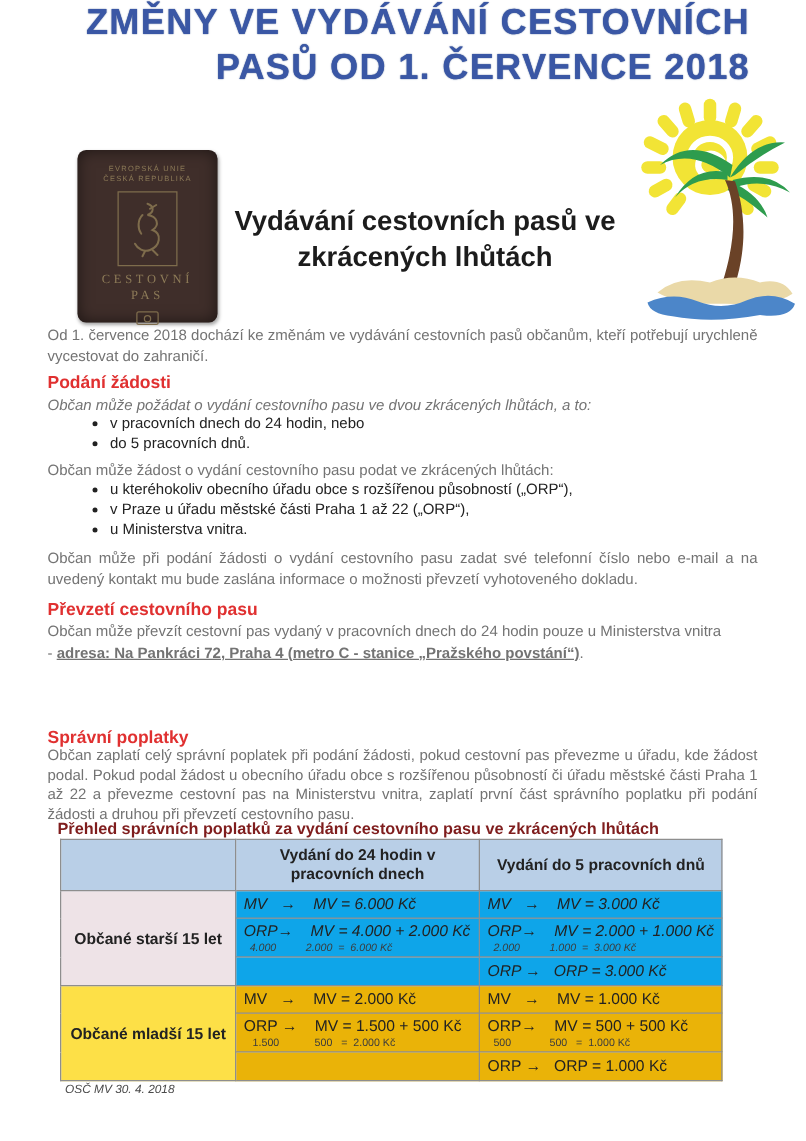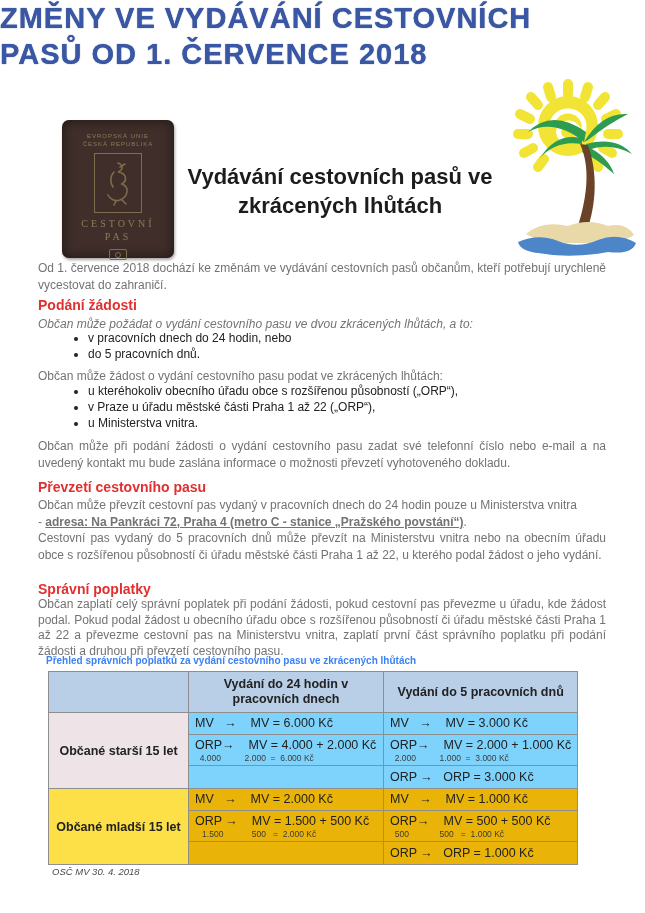--- a/index.html
+++ b/index.html
@@ -9,21 +9,21 @@
     font-family:"Liberation Sans", sans-serif;
     color:#222;
     position:relative;
     overflow:hidden;
   }
   .abs { position:absolute; }
 
   
   .doc-title {
     left:0; top:42; width:600px;
-    text-align:left;
+    text-align:right;
     color:#3a57a5;
     font-weight:bold;
     font-size:29px;
     line-height:36px;
     letter-spacing:1px;
     text-shadow:0 0 1px #24407e;
   }
 
   
   .passport {
@@ -78,21 +78,21 @@
     font-weight:bold;
     font-size:14px;
   }
   ul.blist { margin:0; padding-left:50px; }
   ul.blist li { line-height:16px; font-size:12px; }
   .boldline b { text-decoration:underline; }
 
   
   .fees-title {
     left:46px; width:568px;
-    color:#3b82f6; font-weight:bold; font-size:10px;
+    color:#7f1d1d; font-weight:bold; font-size:13px;
   }
   table.fees {
     left:48px; top:671px;
     border-collapse:collapse;
     table-layout:fixed;
   }
   table.fees td {
     border:1px solid #8e8e8e;
     padding:0 6px;
     vertical-align:middle;
@@ -102,21 +102,21 @@
   td.hdr {
     background:#b9cfe7;
     font-weight:bold;
     text-align:center;
     font-size:12px;
     line-height:15px;
     height:40px;
   }
   td.grp  { font-weight:bold; text-align:center; font-size:12.5px; }
   td.g1   { background:#eee3e7; }
-  td.g1c  { background:#7dd3fc; }
+  td.g1c  { background:#0ea5e9;font-style:italic; }
   td.g2   { background:#fde047; }
   td.g2c  { background:#eab308; }
   .cellmain { white-space:pre; font-size:12.5px; line-height:15px; }
   .cellsub  { white-space:pre; font-size:8.5px; line-height:10px; color:#3c3c3c; }
   tr.r-mv  td { height:21px; }
   tr.r-orp td { height:30px;margin-left:12px; }
   tr.r-oo  td { height:22px; }
 
   .footer-note {
     left:52px; top:866px;
@@ -207,21 +207,20 @@
   <li>u kteréhokoliv obecního úřadu obce s rozšířenou působností („ORP“),</li>
   <li>v Praze u úřadu městské části Praha 1 až 22 („ORP“),</li>
   <li>u Ministerstva vnitra.</li>
 </ul>
 <p class="abs bodytext" style="top:438px; margin:0;">Občan může při podání žádosti o vydání cestovního pasu zadat své telefonní číslo nebo e-mail a na uvedený kontakt mu bude zaslána informace o možnosti převzetí vyhotoveného dokladu.</p>
 
 <div class="abs redhead" style="top:479px;">Převzetí cestovního pasu</div>
 <div class="abs bodytext boldline" style="top:497px;">
   <span>Občan může převzít cestovní pas vydaný v pracovních dnech do 24 hodin pouze u Ministerstva vnitra</span><br>
   <span>- </span><b>adresa: Na Pankráci 72, Praha 4 (metro C - stanice „Pražského povstání“)</b><span>.</span><br>
-  <span>Cestovní pas vydaný do 5 pracovních dnů může převzít na Ministerstvu vnitra nebo na obecním úřadu obce s rozšířenou působností či úřadu městské části Praha 1 až 22, u kterého podal žádost o jeho vydání.</span>
 </div>
 
 <div class="abs redhead" style="top:581px;">Správní poplatky</div>
 <p class="abs bodytext" style="top:597px; margin:0; line-height:15.5px;">Občan zaplatí celý správní poplatek při podání žádosti, pokud cestovní pas převezme u úřadu, kde žádost podal. Pokud podal žádost u obecního úřadu obce s rozšířenou působností či úřadu městské části Praha 1 až 22 a převezme cestovní pas na Ministerstvu vnitra, zaplatí první část správního poplatku při podání žádosti a druhou při převzetí cestovního pasu.</p>
 
 <div class="abs fees-title" style="top:655px;">Přehled správních poplatků za vydání cestovního pasu ve zkrácených lhůtách</div>
 
 <table class="abs fees">
   <colgroup>
       <col style="width:140px">

